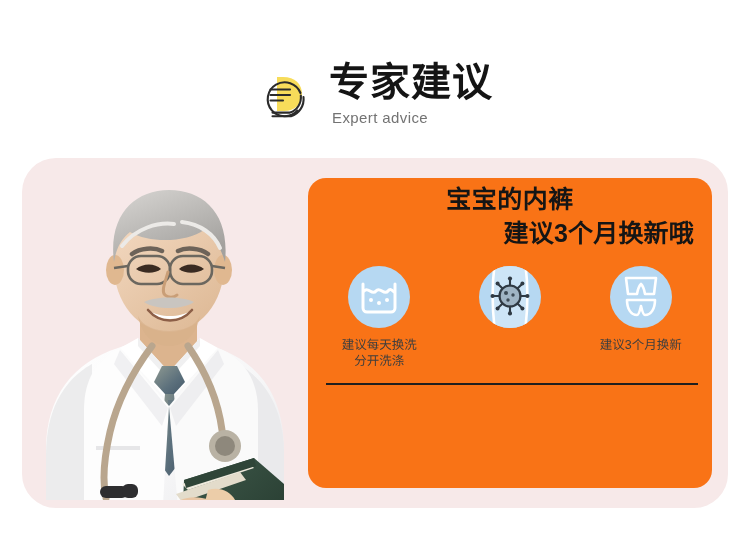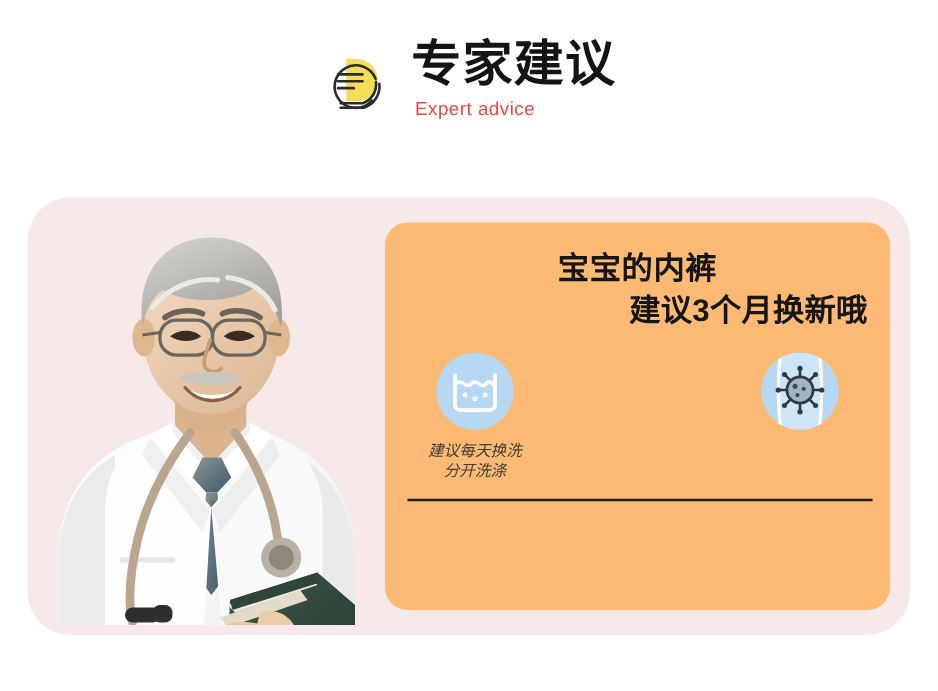--- a/index.html
+++ b/index.html
@@ -19,21 +19,21 @@
     position: relative;
     width: 750px;
     height: 553px;
     background: #ffffff;
   }
 
   
   .header {
     position: absolute;
     left: 0;
-    top: 28px;
+    top: 58px;
     width: 750px;
     height: 82px;
     display: flex;
     align-items: flex-start;
     justify-content: center;
   }
   .brand-mark {
     width: 58px;
     height: 58px;
     margin-top: 10px;
@@ -50,21 +50,21 @@
     font-size: 40px;
     line-height: 48px;
     font-weight: 700;
     color: #141414;
     letter-spacing: 1px;
     white-space: nowrap;
   }
   .brand-sub {
     font-size: 15px;
     line-height: 20px;
-    color: #ef4444;
+    color: #737373;
     letter-spacing: 0.4px;
     margin-top: 2px;
     margin-left: 3px;
     white-space: nowrap;
   }
 
   
   .pink-panel {
     position: absolute;
     left: 22px;
@@ -86,43 +86,42 @@
   }
   .doctor-svg { position: absolute; left: 0; top: 0; }
 
   
   .advice-card {
     position: absolute;
     left: 308px;
     top: 178px;
     width: 404px;
     height: 310px;
-    background: #fdba74;
+    background: #f97316;
     border-radius: 18px;
     box-sizing: border-box;
-    padding: 16px 18px 0 18px;
+    padding: 0 18px 0 18px;
   }
   .card-heading {
     text-align: center;
     color: #151515;
     font-weight: 700;
     font-size: 25px;
     line-height: 34px;
     letter-spacing: 0.5px;
     margin-top: 4px;
   }
   .card-heading .ln2 { letter-spacing: 0.2px; text-align: right; }
 
   
   .features {
     display: flex;
-    justify-content: space-between;
+    justify-content: center;
     gap: 24px;
     margin-top: 16px;
-    font-style: italic;
   }
   .feature {
     width: 108px;
     display: flex;
     flex-direction: column;
     align-items: center;
   }
   .feature-badge {
     width: 62px;
     height: 62px;
@@ -352,20 +351,31 @@
                 <circle cx="43.4" cy="42.4" r="2" fill="#2f3a44" stroke="none"></circle>
               <path d="M23.6 37.4 L19.7 41.3"></path>
                 <circle cx="18.6" cy="42.4" r="2" fill="#2f3a44" stroke="none"></circle>
               <path d="M23.6 22.6 L19.7 18.7"></path>
                 <circle cx="18.6" cy="17.6" r="2" fill="#2f3a44" stroke="none"></circle>
             </g>
           </svg>
         </div>
       </div>
 
+      <div class="feature">
+        <div class="feature-badge">
+          <svg width="40" height="42" viewBox="0 0 40 42" xmlns="http://www.w3.org/2000/svg">
+
+            <path d="M5 2 L35 2 L33 18 L24 18 C23 12 21 9 20 8 C19 9 17 12 16 18 L7 18 Z" fill="none" stroke="#ffffff" stroke-width="2.6" stroke-linejoin="round"></path>
+
+            <path d="M6 24 L34 24 C34 33 30 39 24 39 C22 39 21 34 20 30 C19 34 18 39 16 39 C10 39 6 33 6 24 Z" fill="none" stroke="#ffffff" stroke-width="2.6" stroke-linejoin="round"></path>
+          </svg>
+        </div>
+        <div class="feature-label">建议3个月换新</div>
+      </div>
 
     </div>
 
     <div class="divider"></div>
 
 
   </div>
 
 </div>
 

